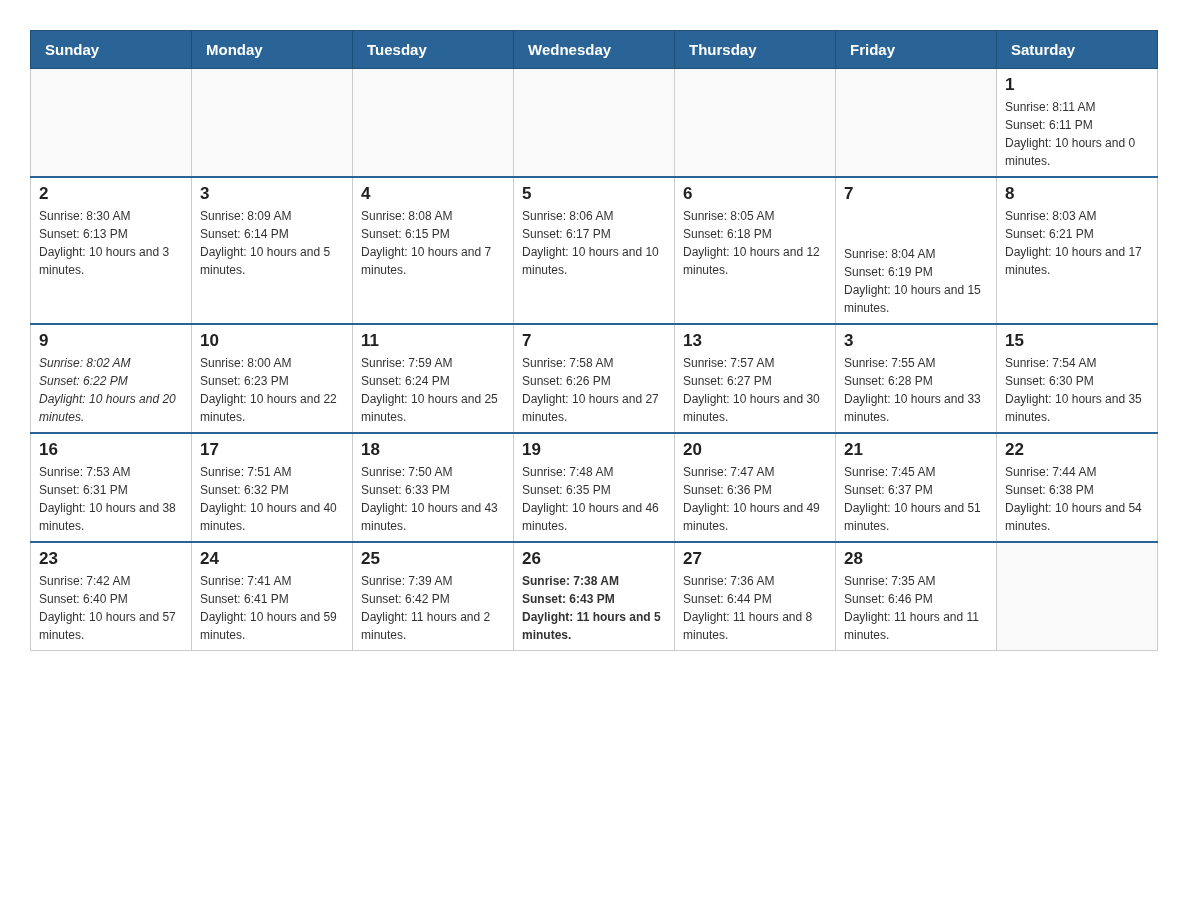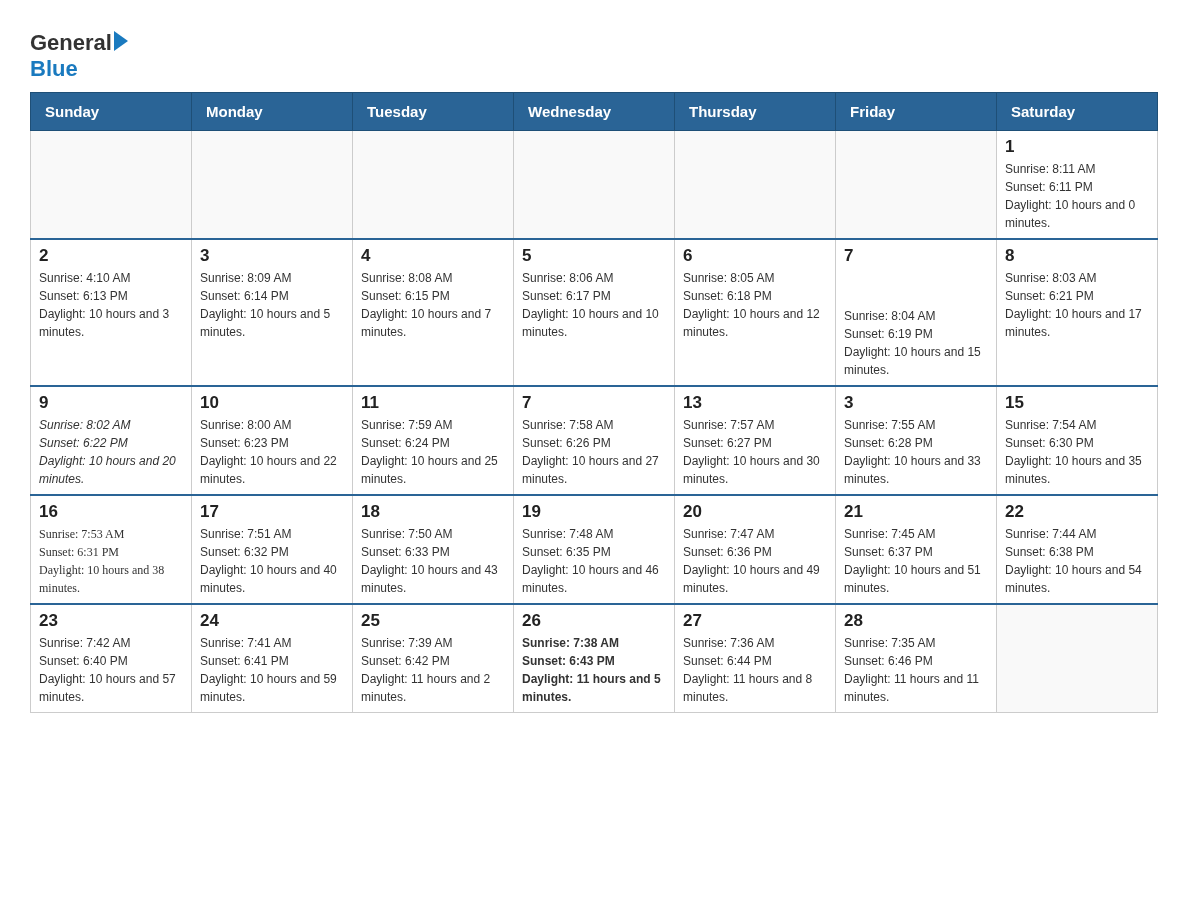--- a/index.html
+++ b/index.html
@@ -103,31 +103,20 @@
       background: #fff;
     }
     .row-border-top td {
       border-top: 2px solid #2a6496 !important;
     }
   </style>
 </head>
 <body>
 
 <div class="header-area">
-  <div class="logo">
-    <div class="logo-right">
-      <div class="logo-row1">
-        <span class="logo-text-general">General</span>
-        <div class="logo-arrow"></div>
-      </div>
-      <div>
-        <span class="logo-text-blue">Blue</span>
-      </div>
-    </div>
-  </div>
   <div class="title-area">
   </div>
 </div>
 
 <table class="calendar-table">
   <thead>
     <tr>
     <th>Sunday</th>
         <th>Monday</th>
         <th>Tuesday</th>
@@ -148,21 +137,21 @@
         <td>
           <div class="day-number">1</div>
           <div class="day-info" style="white-space: pre-line;">Sunrise: 8:11 AM
 Sunset: 6:11 PM
 Daylight: 10 hours and 0 minutes.</div>
         </td>
       </tr>
       <tr class="row-border-top">
         <td>
           <div class="day-number">2</div>
-          <div class="day-info" style="white-space: pre-line;">Sunrise: 4:10 AM
+          <div class="day-info" style="white-space: pre-line;">Sunrise: 8:30 AM
 Sunset: 6:13 PM
 Daylight: 10 hours and 3 minutes.</div>
         </td>
         <td>
           <div class="day-number">3</div>
           <div class="day-info" style="white-space: pre-line;">Sunrise: 8:09 AM
 Sunset: 6:14 PM
 Daylight: 10 hours and 5 minutes.</div>
         </td>
         <td>
@@ -236,21 +225,21 @@
         <td>
           <div class="day-number">15</div>
           <div class="day-info" style="white-space: pre-line;">Sunrise: 7:54 AM
 Sunset: 6:30 PM
 Daylight: 10 hours and 35 minutes.</div>
         </td>
       </tr>
       <tr class="row-border-top">
         <td>
           <div class="day-number">16</div>
-          <div class="day-info" style="white-space: pre-line; font-family: Liberation Serif, serif;">Sunrise: 7:53 AM
+          <div class="day-info" style="white-space: pre-line;">Sunrise: 7:53 AM
 Sunset: 6:31 PM
 Daylight: 10 hours and 38 minutes.</div>
         </td>
         <td>
           <div class="day-number">17</div>
           <div class="day-info" style="white-space: pre-line;">Sunrise: 7:51 AM
 Sunset: 6:32 PM
 Daylight: 10 hours and 40 minutes.</div>
         </td>
         <td>

